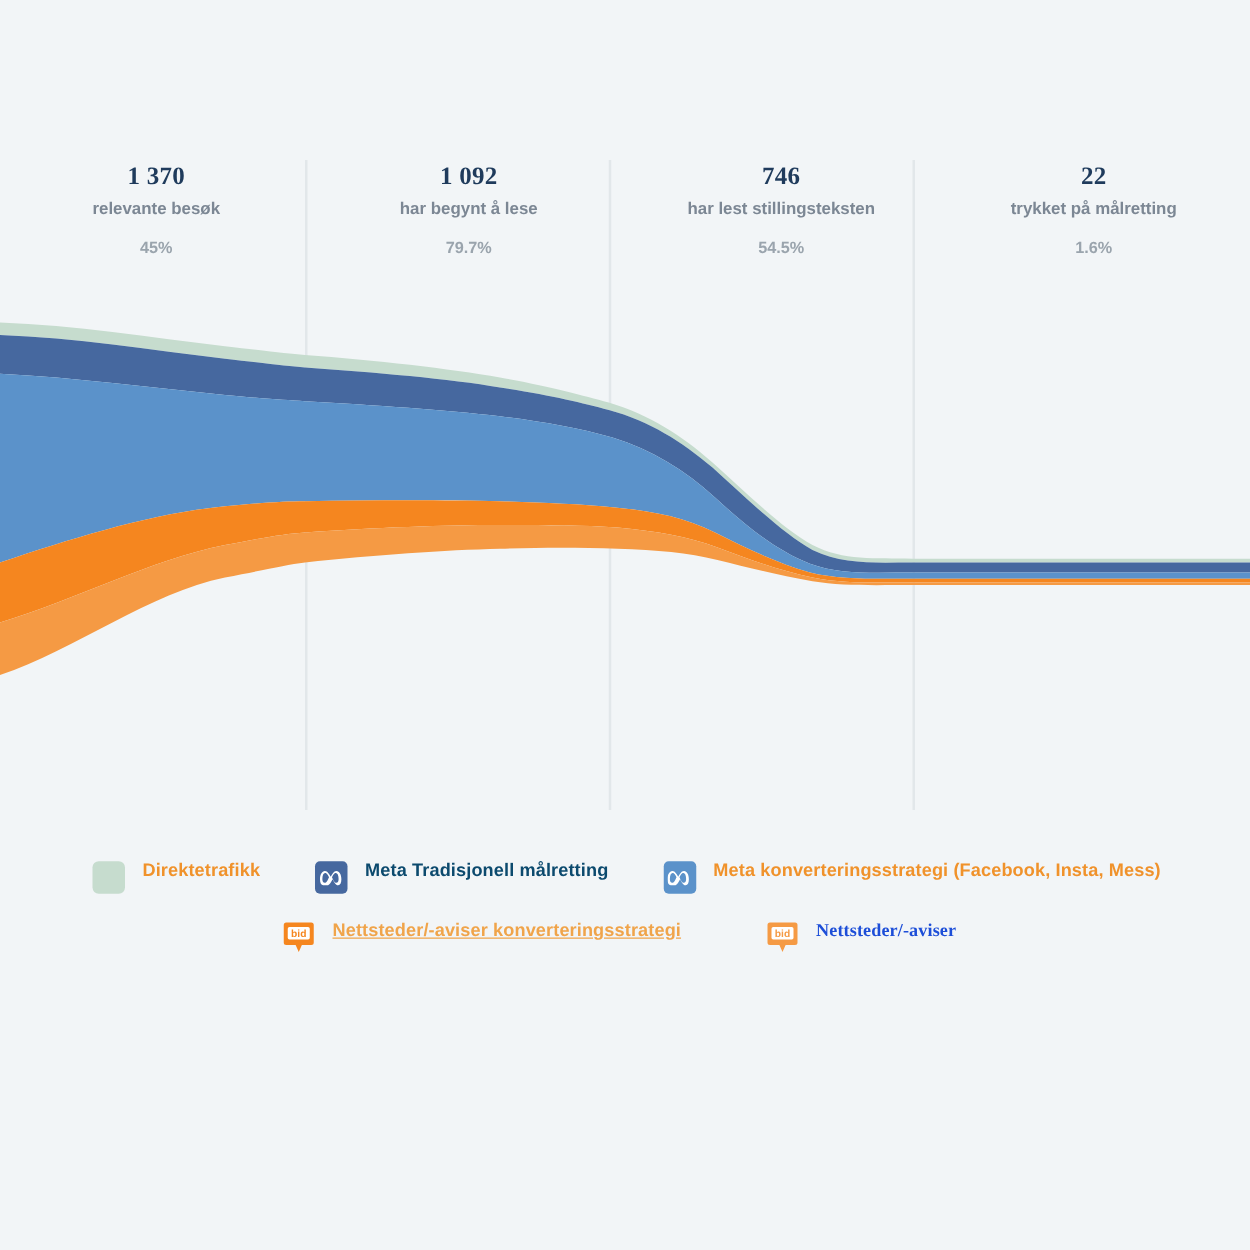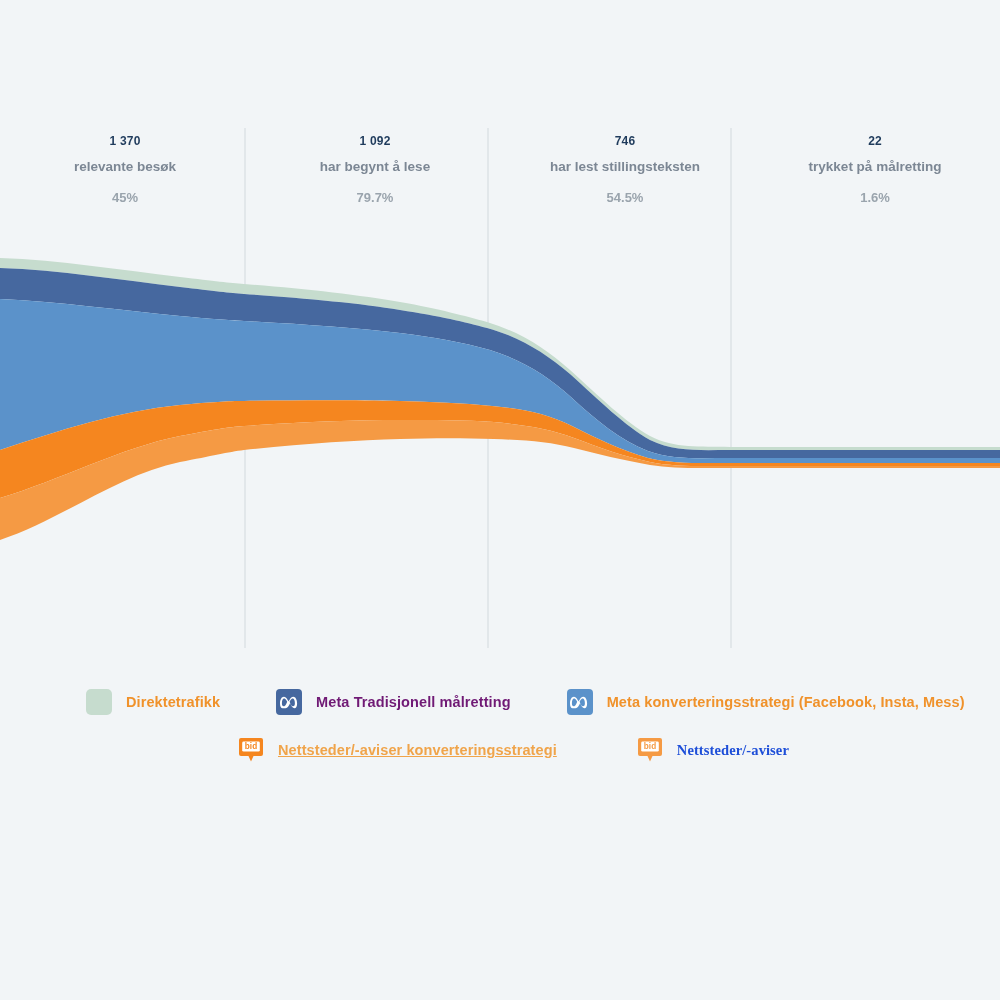--- a/index.html
+++ b/index.html
@@ -32,25 +32,26 @@
     height: 92px;
     display: flex;
   }
   .stage-col {
     flex: 1 1 0;
     text-align: center;
     position: relative;
     padding-top: 4px;
   }
   .stage-count {
-    font-size: 12px;
+    font-size: 20px;
     font-weight: bold;
     color: #1f3b5c;
     letter-spacing: 0.2px;
     line-height: 18px;
+    font-family: Liberation Serif, serif;
   }
   .stage-desc {
     font-size: 13.5px;
     color: #7c8794;
     line-height: 18px;
     margin-top: 8px;
     font-weight: bold;
   }
   .stage-pct {
     font-size: 13px;
@@ -86,24 +87,23 @@
     top: 682px;
     width: 900px;
   }
   .legend-row {
     display: flex;
     align-items: center;
     height: 40px;
   }
   .legend-item {
     display: flex;
-    align-items: center;
+    align-items: flex-start;
     margin-right: 36px;
     white-space: nowrap;
-    margin-left: 12px;
   }
   .legend-item.gap2 { margin-right: 44px; }
   .swatch {
     width: 26px;
     height: 26px;
     border-radius: 4px;
     flex: 0 0 auto;
     margin-right: 14px;
     position: relative;
     display: flex;
@@ -269,21 +269,21 @@
         <span class="swatch plain" style="background:#c6dcce;"></span>
         <span class="legend-label" style="color:#f0922b;">Direktetrafikk</span>
       </div>
 
       <div class="legend-item gap2">
         <span class="swatch" style="background:#46689f;">
           <svg width="19" height="13" viewBox="0 0 24 16" aria-hidden="true">
             <path d="M3.2 15.2C1.3 15.2 0 13.2 0 9.2 0 4.4 2 .8 4.9.8c1.7 0 3.1 1.2 4.4 3.3l1.4 2.3.1.1.1-.1 1.4-2.3C13.6 2 15 .8 16.7.8c2.9 0 4.9 3.6 4.9 8.4 0 4-1.3 6-3.2 6-1.6 0-2.8-1.1-4.2-3.4l-1.4-2.4-.1-.2-.1.2-1.4 2.4c-1.4 2.3-2.6 3.4-4.2 3.4zm1.6-2.5c1 0 1.8-.8 2.9-2.6L9.1 7l-.9-1.6C7 3.5 6.1 2.9 5.1 2.9c-1.5 0-2.7 2.3-2.7 6.1 0 2.4.7 3.7 2.4 3.7zm11.6 0c1.7 0 2.4-1.3 2.4-3.7 0-3.8-1.2-6.1-2.7-6.1-1 0-1.9.6-3.1 2.5L12.1 7l1.4 3.1c1.1 1.8 1.9 2.6 2.9 2.6z" fill="#ffffff"></path>
           </svg>
         </span>
-        <span class="legend-label" style="color:#701a75;">Meta Tradisjonell målretting</span>
+        <span class="legend-label" style="color:#0c4a6e;">Meta Tradisjonell målretting</span>
       </div>
 
       <div class="legend-item">
         <span class="swatch" style="background:#5b92ca;">
           <svg width="19" height="13" viewBox="0 0 24 16" aria-hidden="true">
             <path d="M3.2 15.2C1.3 15.2 0 13.2 0 9.2 0 4.4 2 .8 4.9.8c1.7 0 3.1 1.2 4.4 3.3l1.4 2.3.1.1.1-.1 1.4-2.3C13.6 2 15 .8 16.7.8c2.9 0 4.9 3.6 4.9 8.4 0 4-1.3 6-3.2 6-1.6 0-2.8-1.1-4.2-3.4l-1.4-2.4-.1-.2-.1.2-1.4 2.4c-1.4 2.3-2.6 3.4-4.2 3.4zm1.6-2.5c1 0 1.8-.8 2.9-2.6L9.1 7l-.9-1.6C7 3.5 6.1 2.9 5.1 2.9c-1.5 0-2.7 2.3-2.7 6.1 0 2.4.7 3.7 2.4 3.7zm11.6 0c1.7 0 2.4-1.3 2.4-3.7 0-3.8-1.2-6.1-2.7-6.1-1 0-1.9.6-3.1 2.5L12.1 7l1.4 3.1c1.1 1.8 1.9 2.6 2.9 2.6z" fill="#ffffff"></path>
           </svg>
         </span>
         <span class="legend-label" style="color:#f0922b;">Meta konverteringsstrategi (Facebook, Insta, Mess)</span>
       </div>

